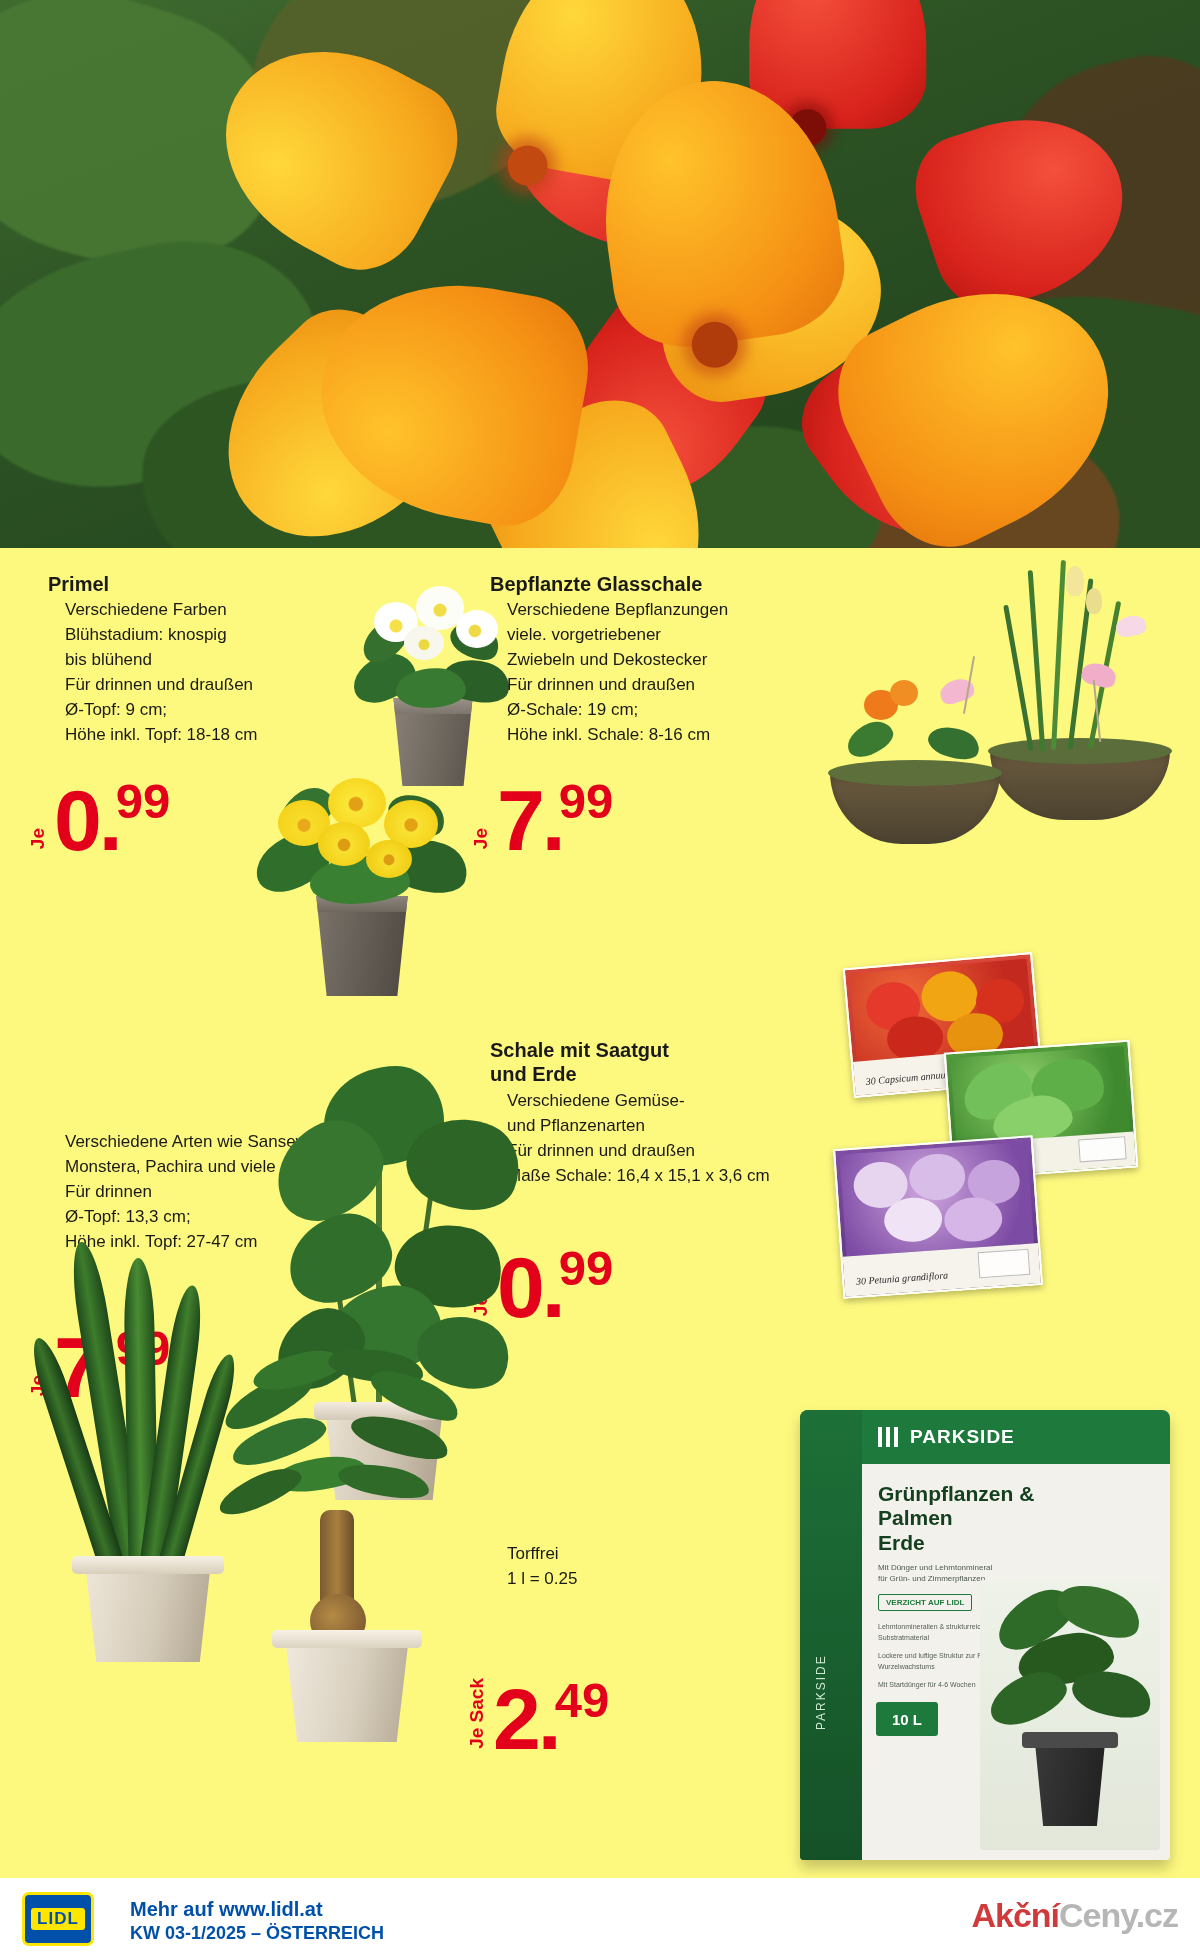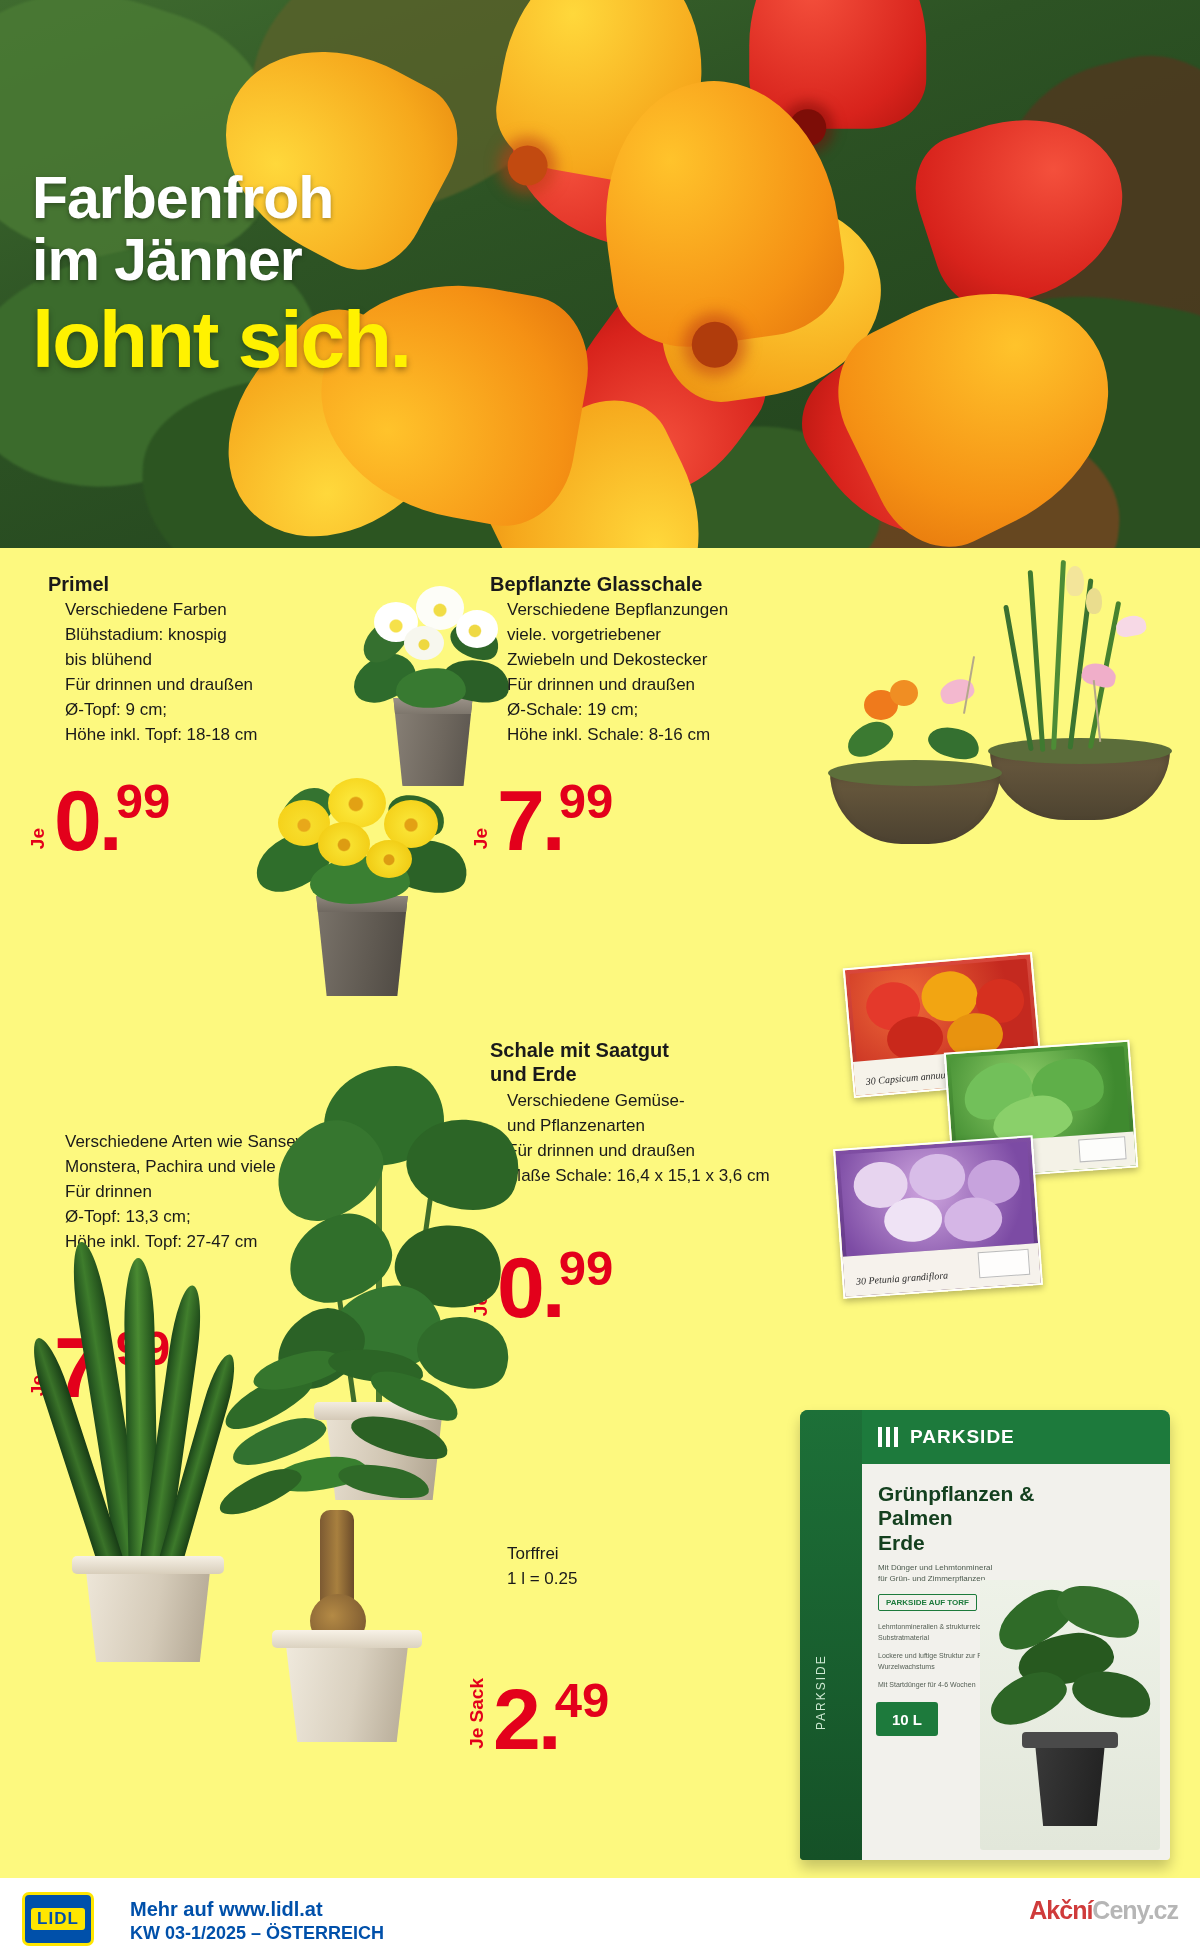--- a/index.html
+++ b/index.html
@@ -228,21 +228,21 @@
     font-size: 17px;
     padding: 1px 6px;
     border-radius: 3px;
     letter-spacing: 1px;
   }
   .footer-text { position: absolute; left: 130px; top: 20px; }
   .footer-main { font-size: 20px; font-weight: bold; color: #0050aa; }
   .footer-sub { font-size: 18px; font-weight: bold; color: #0050aa; margin-top: 2px; }
   .watermark {
     position: absolute; right: 22px; top: 18px;
-    font-size: 25px; font-weight: bold; color: #b6b6b6;
+    font-size: 34px; font-weight: bold; color: #b6b6b6;
     letter-spacing: -1px;
   }
   .watermark .wm-red { color: #cf3b3b; }
 </style>
 </head>
 <body>
 
 <div class="page">
 
   <div class="hero">
@@ -282,25 +282,20 @@
       <div class="petals">
         <span style="transform: rotate(-8deg) translate(-50%,-100%) scale(1.6,1.8);"></span>
         <span style="transform: rotate(64deg) translate(-50%,-100%) scale(1.6,1.8);"></span>
         <span style="transform: rotate(136deg) translate(-50%,-100%) scale(1.6,1.8);"></span>
         <span style="transform: rotate(208deg) translate(-50%,-100%) scale(1.6,1.8);"></span>
         <span style="transform: rotate(280deg) translate(-50%,-100%) scale(1.6,1.8);"></span>
       </div>
       <div class="core"></div>
     </div>
 
-    <div class="hero-title">
-      <div class="hero-line1">Farbenfroh</div>
-      <div class="hero-line2">im Jänner</div>
-      <div class="hero-line3">lohnt sich.</div>
-    </div>
   </div>
 
   <div id="block-primel">
     <div class="offer-title">Primel</div>
     <div class="offer-desc">
       <div>Verschiedene Farben</div>
       <div>Blühstadium: knospig</div>
       <div>bis blühend</div>
       <div>Für drinnen und draußen</div>
       <div>Ø-Topf: 9 cm;</div>
@@ -540,21 +535,21 @@
       <div style="position:absolute; left:78px; top:72px; color:#14401f; font-weight:bold; font-size:21px; line-height:1.16;">
         <div>Grünpflanzen &amp;</div>
         <div>Palmen</div>
         <div>Erde</div>
       </div>
       <div style="position:absolute; left:78px; top:152px; font-size:8px; color:#4c5a4e; line-height:1.4;">
         <div>Mit Dünger und Lehmtonmineral</div>
         <div>für Grün- und Zimmerpflanzen</div>
       </div>
 
-      <div style="position:absolute; left:78px; top:184px; padding:3px 7px; border:1px solid #1d7a3c; color:#1d7a3c; font-size:8px; font-weight:bold; border-radius:2px;">PARKSIDE AUF TORF</div>
+      <div style="position:absolute; left:78px; top:184px; padding:3px 7px; border:1px solid #1d7a3c; color:#1d7a3c; font-size:8px; font-weight:bold; border-radius:2px;">VERZICHT AUF LIDL</div>
 
       <div style="position:absolute; left:78px; top:212px; width:150px; font-size:7px; color:#566056; line-height:1.5;">
         <div style="margin-bottom:8px;">Lehmtonmineralien &amp; strukturreiches Substratmaterial</div>
         <div style="margin-bottom:8px;">Lockere und luftige Struktur zur Förderung des Wurzelwachstums</div>
         <div>Mit Startdünger für 4-6 Wochen</div>
       </div>
 
       <div style="position:absolute; left:76px; top:292px; width:62px; height:34px; background:#1d7a3c; color:#fff; font-weight:bold; font-size:15px; display:flex; align-items:center; justify-content:center; border-radius:3px;">10 L</div>
 
       <div style="position:absolute; right:10px; bottom:10px; width:180px; height:270px; background:linear-gradient(#eef2e8,#e2e7da); border-radius:3px; overflow:hidden;">

